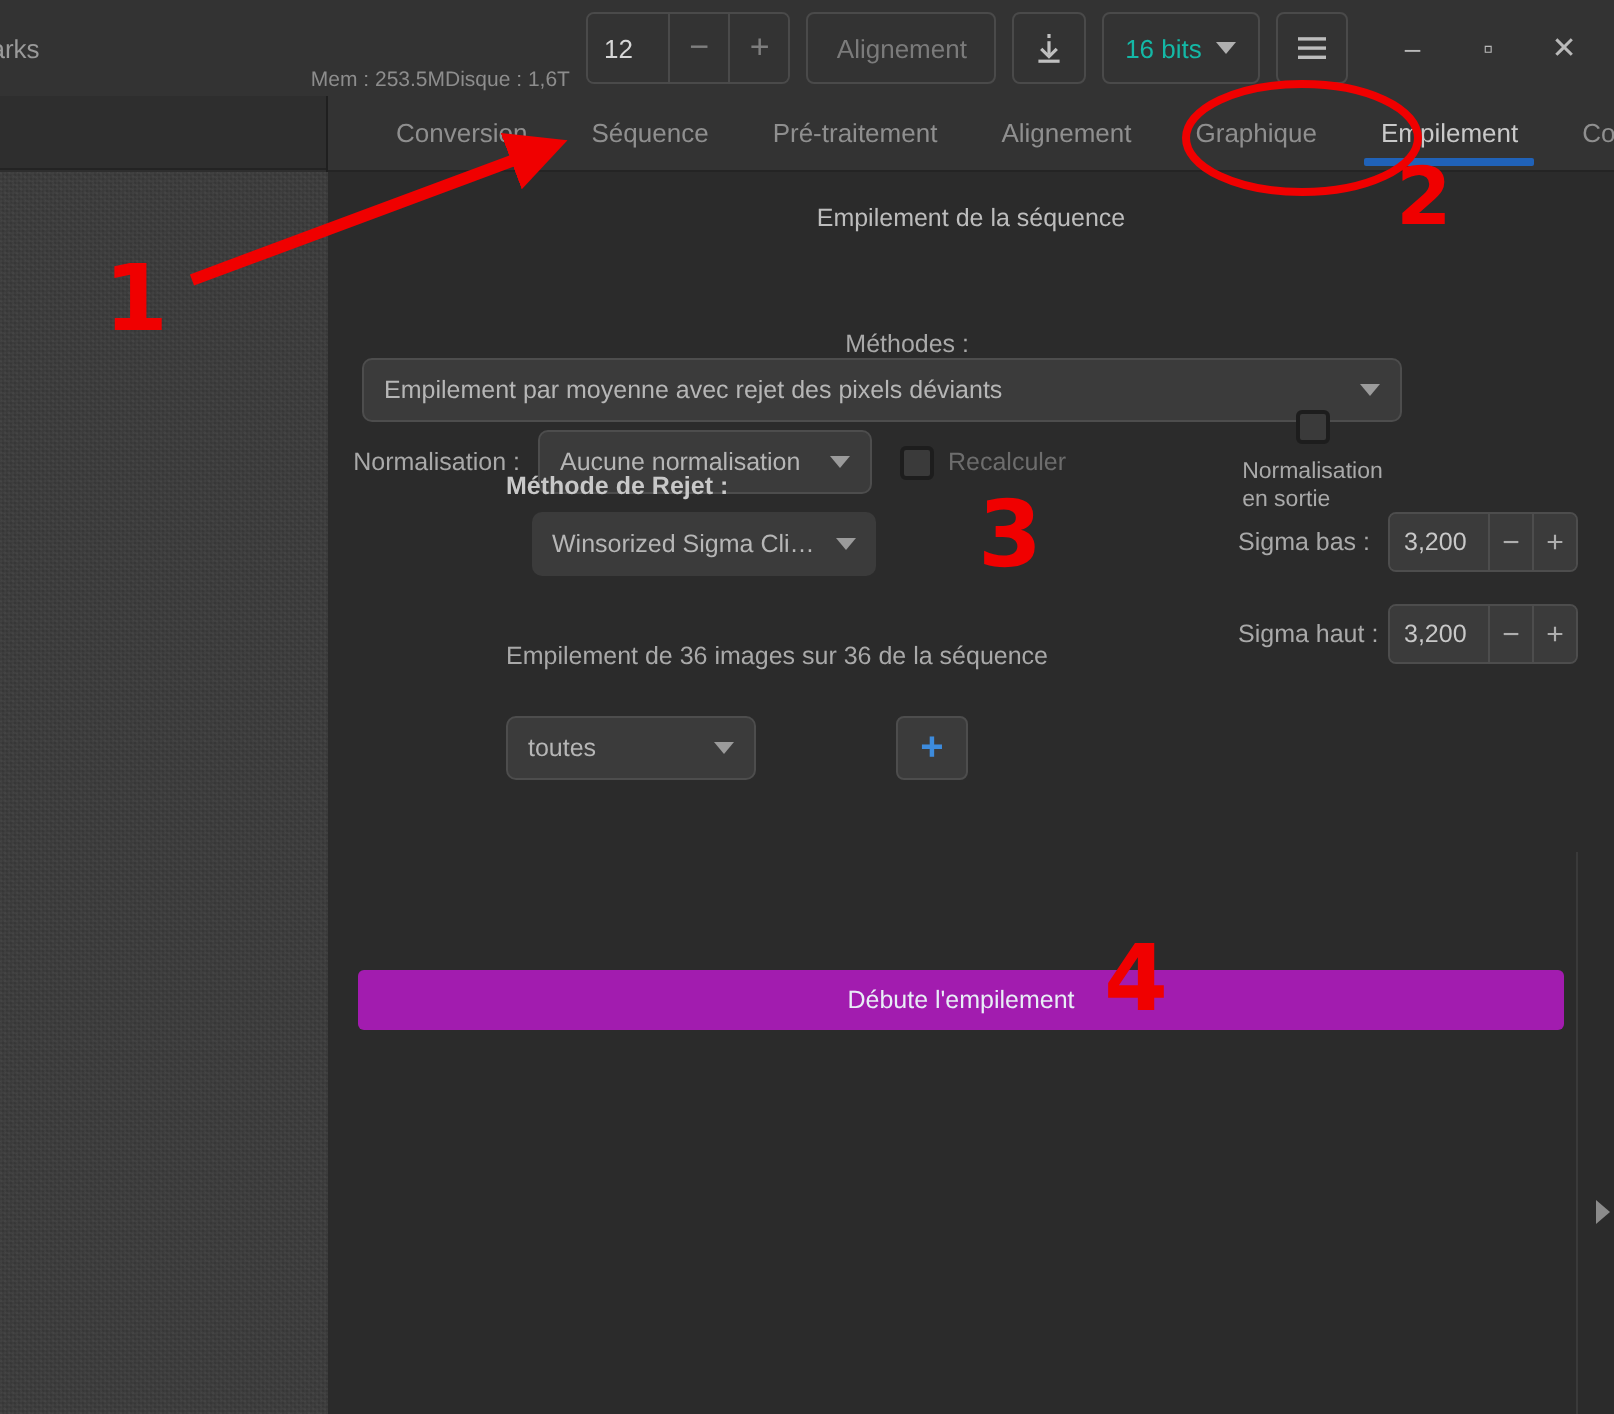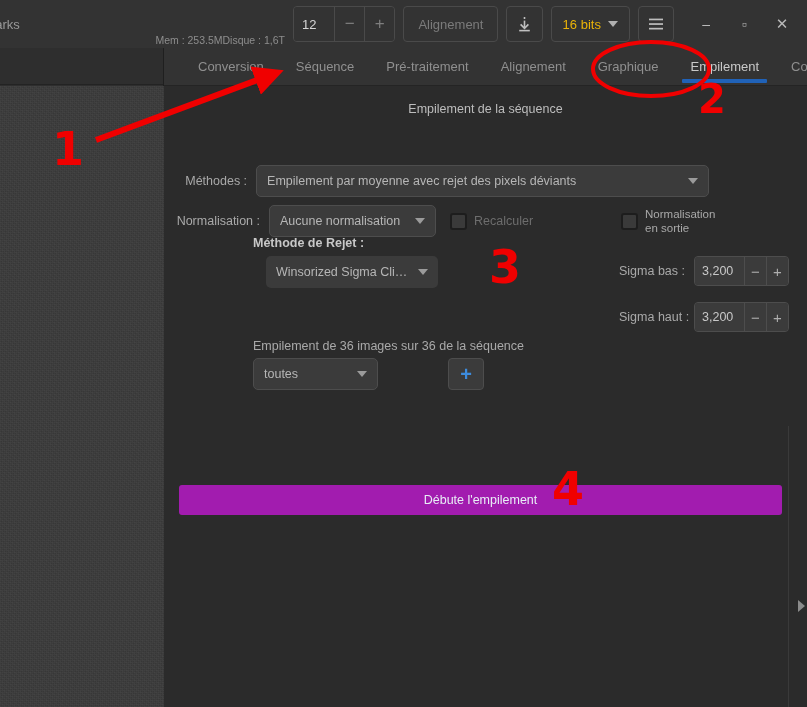--- a/index.html
+++ b/index.html
@@ -52,21 +52,21 @@
     border-left: 1px solid #4a4a4a;
   }
 
   .tbtn {
     height: 36px; border: 1px solid #4a4a4a; border-radius: 4px;
     background: #333333; color: #7b7b7b; font-size: 13px;
     display: flex; align-items: center; justify-content: center;
     padding: 0 14px; margin-left: 8px; white-space: nowrap;
   }
   .tbtn.icon { width: 38px; padding: 0; color: #c0c0c0; }
-  .tbtn.bits { color: #eab308; gap: 7px; padding: 0 11px; }
+  .tbtn.bits { color: #14b8a6; gap: 7px; padding: 0 11px; }
   .tbtn.burger { width: 38px; padding: 0; }
 
   .wctrl {
     width: 40px; height: 48px; display: flex;
     align-items: center; justify-content: center;
     color: #b9b9b9; font-size: 14px;
   }
   .wctrl.close { font-size: 15px; margin-right: 6px; }
 
   .caret { width: 0; height: 0; border-left: 5px solid transparent;
@@ -260,41 +260,41 @@
       <div class="tab">Alignement</div>
       <div class="tab">Graphique</div>
       <div class="tab active">Empilement</div>
       <div class="tab">Console</div>
     </div>
 
     <div class="content">
 
       <div class="section-title">Empilement de la séquence</div>
 
-      <div class="row" style="position:absolute; left:0; top:79px; width:545px;">
+      <div class="row" style="position:absolute; left:0; top:79px; width:545px;flex-direction:column;">
         <div class="lbl" style="width:96px; text-align:right;">Méthodes :</div>
         <div class="combo" style="width:520px; margin-left:9px;">
           <span class="txt">Empilement par moyenne avec rejet des pixels déviants</span>
           <span class="caret"></span>
         </div>
       </div>
 
       <div class="row" style="position:absolute; left:0; top:119px; width:643px;">
         <div class="lbl" style="width:96px; text-align:right;">Normalisation :</div>
         <div class="combo" style="width:167px; margin-left:9px;">
           <span class="txt">Aucune normalisation</span>
           <span class="caret"></span>
         </div>
 
         <div style="display:flex; align-items:center; gap:7px; margin-left:14px;">
           <div class="chk"></div>
           <span class="lbl dim">Recalculer</span>
         </div>
 
-        <div style="display:flex; align-items:center; gap:7px; margin-left:88px;">
+        <div style="display:flex; align-items:center; gap:7px; margin-left:88px;flex-direction:column;">
           <div class="chk"></div>
           <span class="lbl" style="line-height:14px; font-size:11.5px;">
             <span>Normalisation</span><br>
             <span>en sortie</span>
           </span>
         </div>
       </div>
 
       <div style="position:absolute; left:89px; top:150px;" class="lbl bold">Méthode de Rejet :</div>
 
@@ -314,21 +314,21 @@
 
       <div class="row" style="position:absolute; left:455px; top:216px; gap:9px;">
         <div class="lbl" style="width:66px; text-align:right;">Sigma haut :</div>
         <div class="numbox">
           <div class="nval">3,200</div>
           <div class="nbtn">−</div>
           <div class="nbtn">+</div>
         </div>
       </div>
 
-      <div class="lbl" style="position:absolute; left:89px; top:253px;">Empilement de 36 images sur 36 de la séquence</div>
+      <div class="lbl" style="position:absolute; left:89px; top:235px;">Empilement de 36 images sur 36 de la séquence</div>
 
       <div class="combo" style="position:absolute; left:89px; top:272px; width:125px;">
         <span class="txt">toutes</span>
         <span class="caret"></span>
       </div>
 
       <div class="plusbtn" style="position:absolute; left:284px; top:272px;">+</div>
 
 
       <div class="bigbtn" style="position:absolute; left:15px; top:399px; width:603px;">Débute l'empilement</div>

